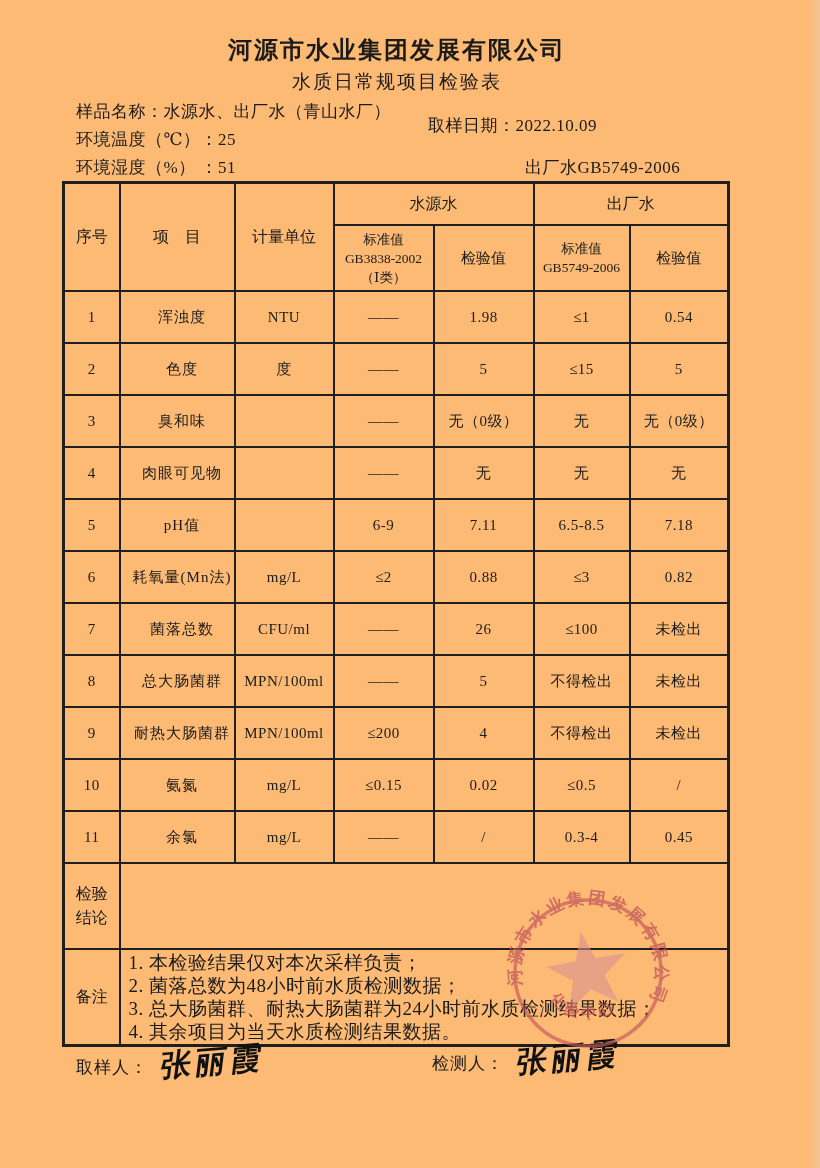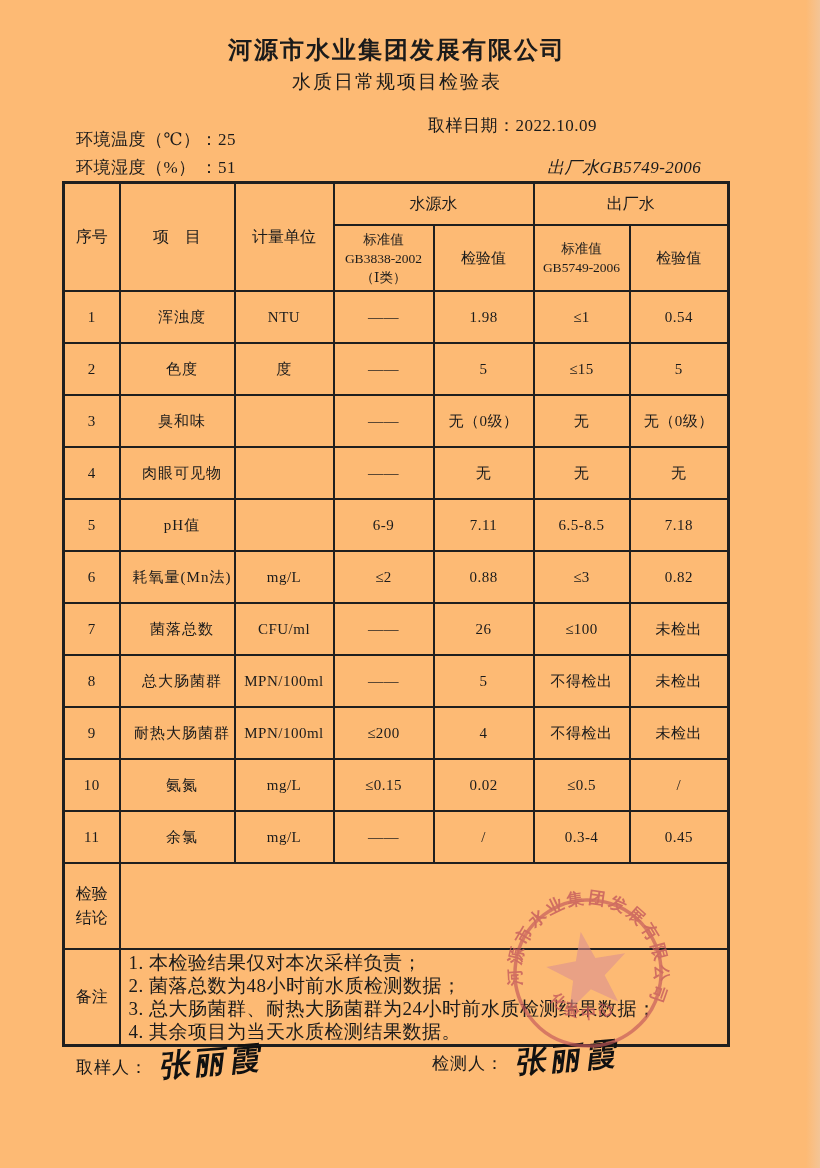--- a/index.html
+++ b/index.html
@@ -28,21 +28,21 @@
   .report-title{
     position:absolute;top:69px;left:0;width:794px;
     text-align:center;font-size:19px;font-weight:500;letter-spacing:2px;margin:0;
   }
   .meta{position:absolute;font-size:17px;white-space:nowrap;letter-spacing:.5px;}
   .m-sample{left:76px;top:100px;}
   .m-date{left:428px;top:114px;}
   .m-temp{left:76px;top:128px;}
   .m-std1{left:448px;top:128px;}
   .m-humid{left:76px;top:156px;}
-  .m-std2{left:547px;top:156px;font-style:italic;}
+  .m-std2{left:525px;top:156px;}
 
   table.report{
     position:absolute;left:62px;top:181px;
     border-collapse:collapse;table-layout:fixed;width:665px;
     font-size:15px;
   }
   table.report th,table.report td{
     border:2px solid #1f1f1f;
     text-align:center;vertical-align:middle;
     padding:0;font-weight:normal;
@@ -76,20 +76,21 @@
   .stamp{position:absolute;left:493px;top:878px;width:190px;height:190px;z-index:5;}
 </style>
 </head>
 <body>
 
 <div class="page">
 
   <h1 class="company-title">河源市水业集团发展有限公司</h1>
   <h2 class="report-title">水质日常规项目检验表</h2>
 
+  <div class="meta m-sample"><span>样品名称：</span><span>水源水、出厂水（青山水厂）</span></div>
   <div class="meta m-date"><span>取样日期：</span><span>2022.10.09</span></div>
   <div class="meta m-temp"><span>环境温度（℃）：</span><span>25</span></div>
   <div class="meta m-humid"><span>环境湿度（%） ：</span><span>51</span></div>
   <div class="meta m-std2"><span>出厂水GB5749-2006</span></div>
 
   <table class="report">
     <colgroup>
       <col style="width:56px">
         <col style="width:115px">
         <col style="width:99px">

